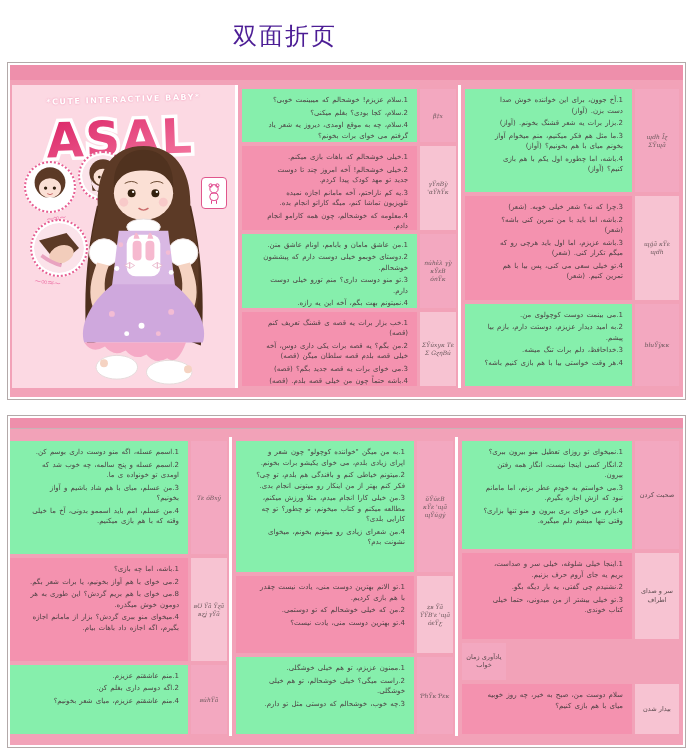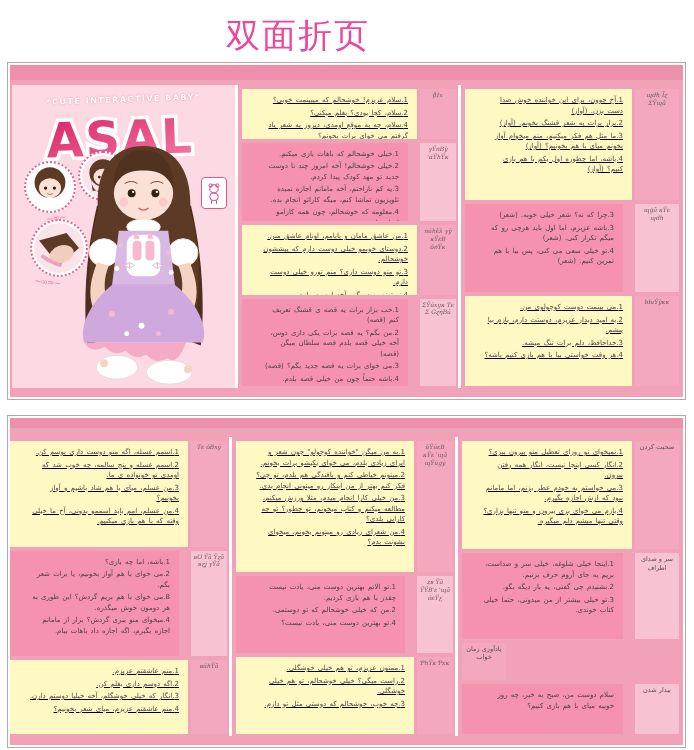--- a/index.html
+++ b/index.html
@@ -1,40 +1,40 @@
 <!DOCTYPE html>
 <html><head>
 <meta charset="utf-8">
 <style>
   html,body{margin:0;padding:0;background:#ffffff;}
   .page{position:relative;width:694px;height:750px;background:#fff;overflow:hidden;
         font-family:"DejaVu Sans",sans-serif;}
-  .title{position:absolute;left:225px;top:12px;margin:1px;font-family:"Liberation Serif","DejaVu Serif",serif;
-         font-weight:400;font-size:34px;color:#ec4899;letter-spacing:2px;}
+  .title{position:absolute;left:225px;top:12px;margin:8px;font-family:"Liberation Serif","DejaVu Serif",serif;
+         font-weight:400;font-size:24px;color:#4c1d95;letter-spacing:2px;}
   
   .sheet{position:absolute;left:7px;width:679px;border:1px solid #b3a9a9;background:#fff;padding:2px;box-sizing:border-box;}
   .sheet-top{top:62px;height:338px;}
   .sheet-bottom{top:415px;height:333px;}
   .sheet-bg{position:relative;width:100%;height:100%;background:#f2a2b8;overflow:hidden;}
   .band{height:15px;background:#ee8fab;}
   .sheet-bottom .band{height:10px;}
   .panels{display:flex;align-items:stretch;box-sizing:border-box;}
   .sheet-top .panels{height:312px;padding:5px 2px 4px 0;}
   .sheet-bottom .panels{height:312px;padding:8px 2px 4px 0;border-top:1px solid #c9b2b6;}
   .fold{width:3px;background:#fff;flex:0 0 auto;}
   
   .col{flex:1 1 0;display:flex;flex-direction:column;gap:4px;padding:4px 2px 2px 4px;overflow:hidden;box-sizing:border-box;}
   .row{display:flex;align-items:stretch;gap:3px;flex:1 1 auto;min-height:0;}
   .box{flex:1 1 auto;padding:5px 7px;box-sizing:border-box;overflow:hidden;}
-  .box.light{background:#fef9c3;text-decoration:underline;}
+  .box.light{background:#86efac;}
   .box.xlight{background:#fdeef2;}
   .box.dark{background:#f492af;}
-  .gutter{flex:0 0 36px;display:flex;justify-content:center;text-align:center;padding:2px;box-sizing:border-box;}
+  .gutter{flex:0 0 36px;display:flex;align-items:center;justify-content:center;text-align:center;padding:2px;box-sizing:border-box;}
   .gutter.g-dark{background:#f3a8c0;}
-  .gutter.g-light{background:#f7c3d2;margin-left:9px;}
+  .gutter.g-light{background:#f7c3d2;}
   .col.gwide .gutter{flex-basis:44px;}
   .item{direction:rtl;text-align:right;font-size:7px;line-height:1.5;color:#4a3f41;
         padding:1px 2px 1px 12px;word-spacing:1px;}
   .glabel{font-size:6.5px;color:#5d4c50;line-height:1.3;}
   .glabel.lat{font-family:"DejaVu Serif","Liberation Serif",serif;font-style:italic;font-size:6px;color:#6b585c;}
   .glabel.fa{direction:rtl;}
   
   .doll-panel{position:relative;flex:0 0 223px;background:#fcd9e3;margin:0 0 0 2px;overflow:hidden;}
   .tagline{position:absolute;top:10px;left:0;width:100%;text-align:center;color:#ffffff;
            font-size:8px;font-weight:bold;letter-spacing:1.5px;transform:rotate(-2deg);
@@ -227,20 +227,21 @@
                 <div class="item" dir="rtl">3.ما مثل هم فکر میکنیم، منم میخوام آواز بخونم میای با هم بخونیم؟ (آواز)</div>
                 <div class="item" dir="rtl">4.باشه، اما چطوره اول یکم با هم بازی کنیم؟ (آواز)</div>
               </div>
               <div class="gutter g-dark">
                 <div class="glabel lat">ɰdh Īɀ ΣΫɰā</div>
               </div>
             </div>
             <div class="row">
               <div class="box dark">
                 <div class="item" dir="rtl">3.چرا که نه؟ شعر خیلی خوبه. (شعر)</div>
+                <div class="item" dir="rtl">2.باشه، اما باید با من تمرین کنی باشه؟ (شعر)</div>
                 <div class="item" dir="rtl">3.باشه عزیزم، اما اول باید هرچی رو که میگم تکرار کنی. (شعر)</div>
                 <div class="item" dir="rtl">4.تو خیلی سعی می کنی، پس بیا با هم تمرین کنیم. (شعر)</div>
               </div>
               <div class="gutter g-light">
                 <div class="glabel lat">ɰģā κΫε ɰdh</div>
               </div>
             </div>
             <div class="row">
               <div class="box light">
                 <div class="item" dir="rtl">1.می بینمت دوست کوچولوی من.</div>
@@ -282,21 +283,20 @@
                 <div class="item" dir="rtl">4.میخوای منو ببری گردش؟ بزار از مامانم اجازه بگیرم، اگه اجازه داد باهات بیام.</div>
               </div>
               <div class="gutter g-light">
                 <div class="glabel lat">ʙƱ Ϋā Ϋɀā ʙɀʝ γΫā</div>
               </div>
             </div>
             <div class="row">
               <div class="box light">
                 <div class="item" dir="rtl">1.منم عاشقتم عزیزم.</div>
                 <div class="item" dir="rtl">2.اگه دوسم داری بغلم کن.</div>
-                <div class="item" dir="rtl">3.انگار که خیلی خوشگلم، آخه خیلیا دوستم دارن.</div>
                 <div class="item" dir="rtl">4.منم عاشقتم عزیزم، میای شعر بخونیم؟</div>
               </div>
               <div class="gutter g-dark">
                 <div class="glabel lat">ʙúhΫā</div>
               </div>
             </div>
           </div>
         <div class="fold"></div>
         <div class="col">
             <div class="row">

